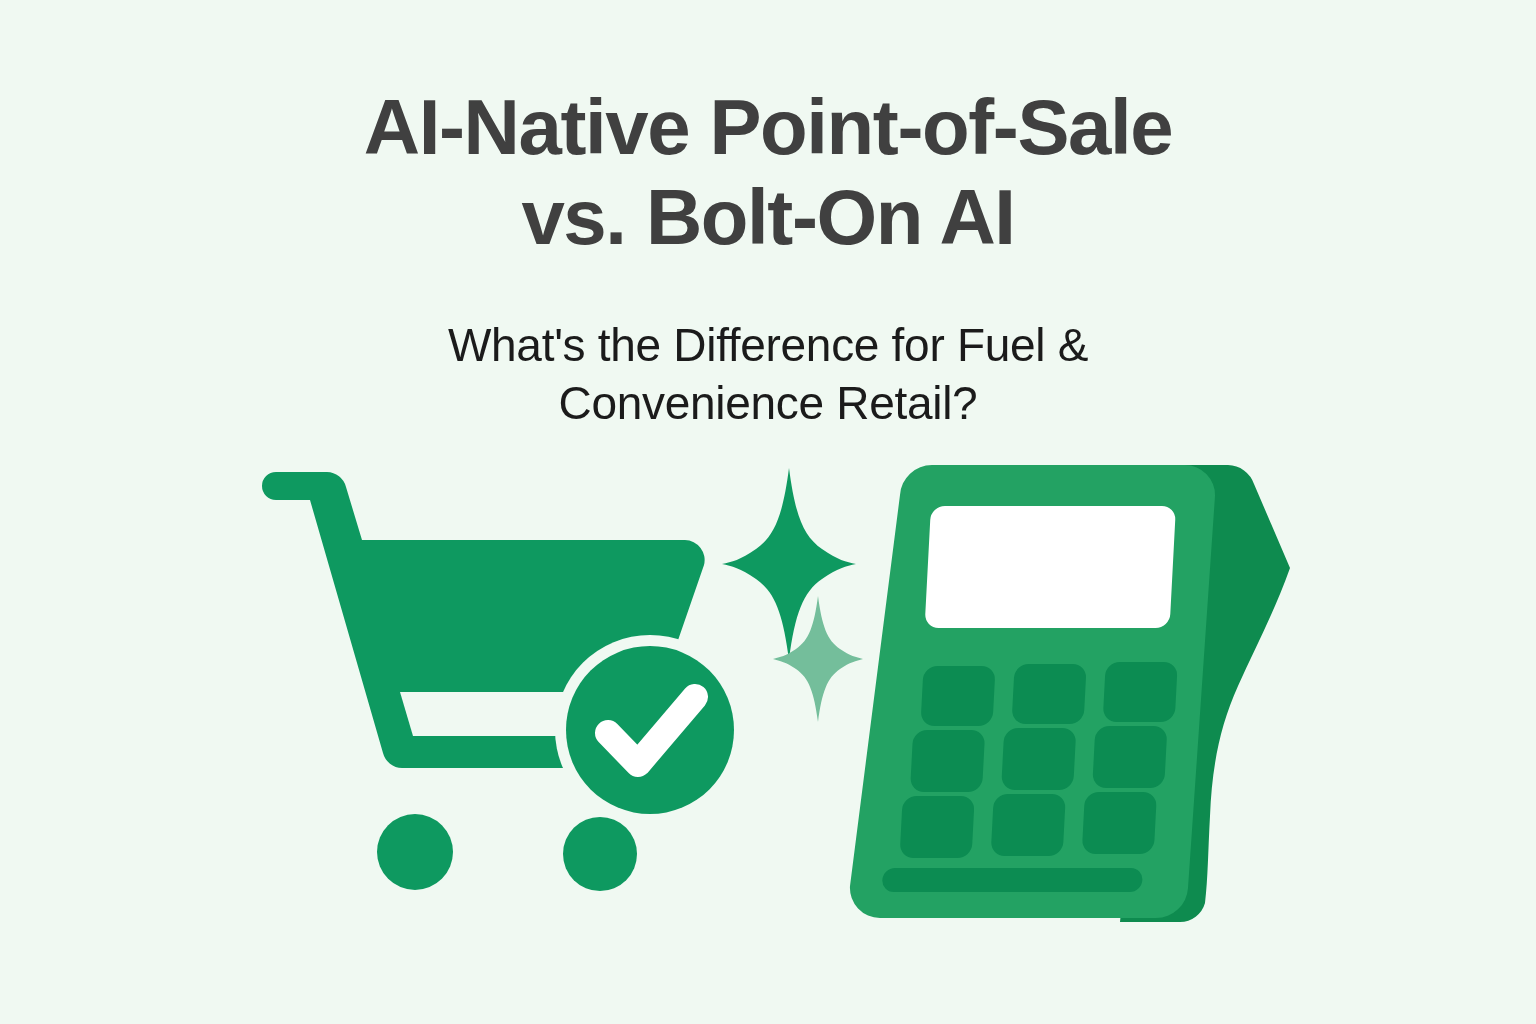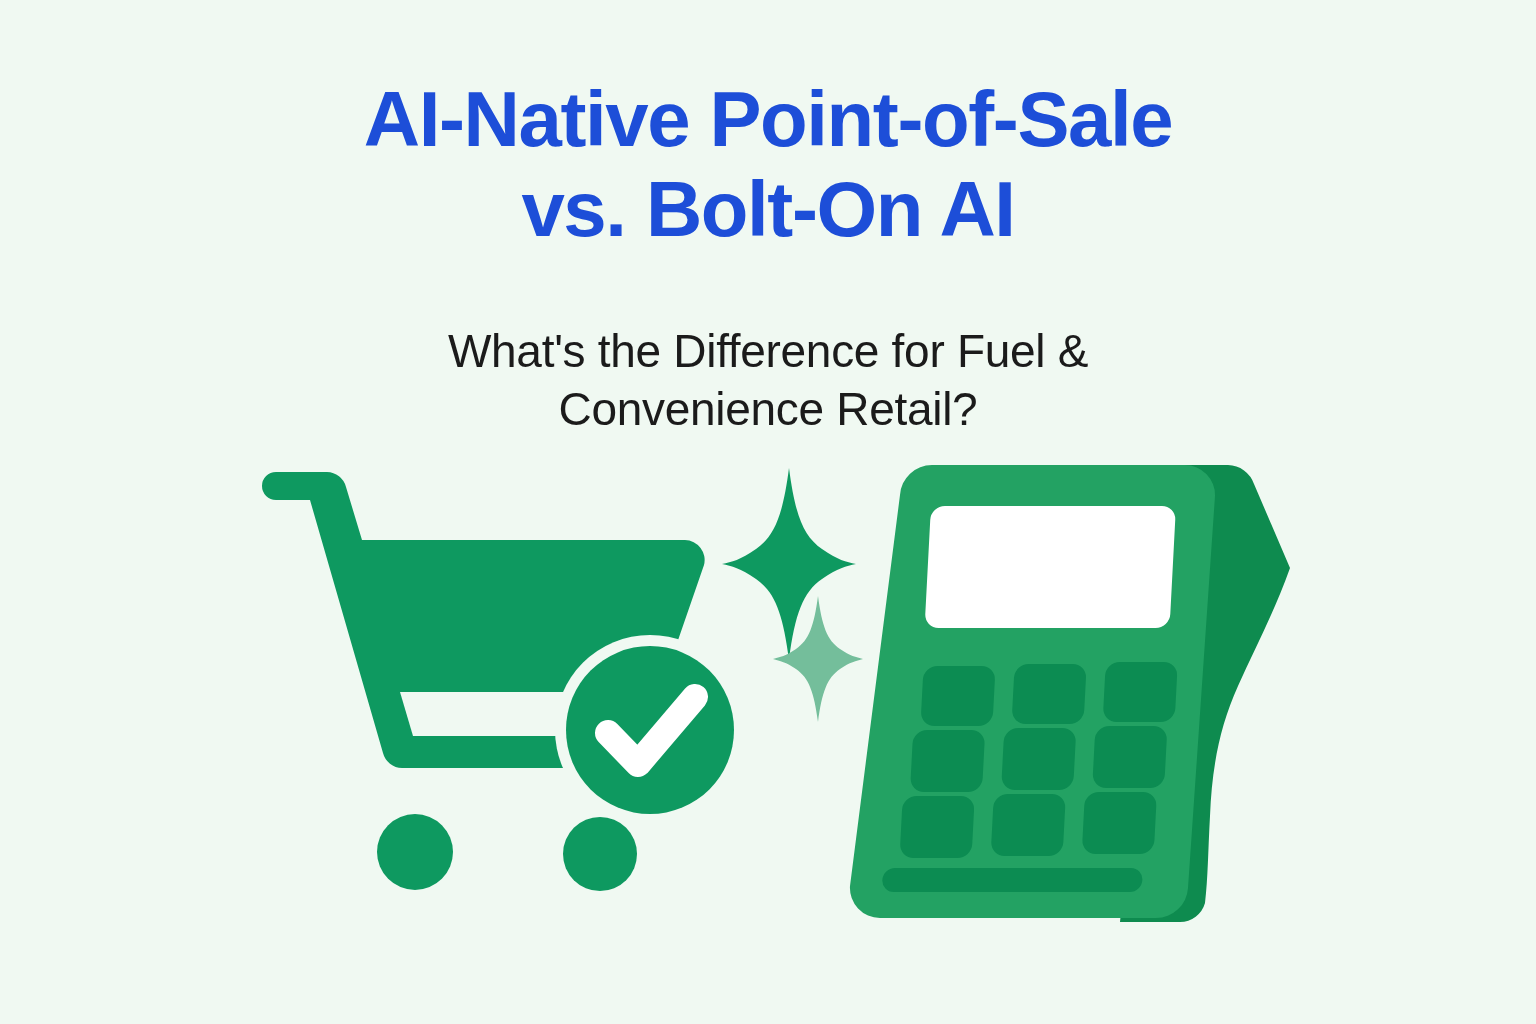--- a/index.html
+++ b/index.html
@@ -24,39 +24,39 @@
     align-items: center;
   }
   .title-block {
     position: absolute;
     top: 74px;
     left: 0;
     width: 1536px;
     text-align: center;
   }
   .hero-title {
-    margin: 0;
-    color: #1d4ed8;
+    margin: 8px;
+    color: #404040;
     font-family: "Liberation Sans", "DejaVu Sans", sans-serif;
     font-weight: 700;
     font-size: 78px;
     line-height: 1.16;
     letter-spacing: -1.4px;
     white-space: pre-line;
     text-align: center;
   }
   .subtitle-block {
     position: absolute;
     top: 308px;
     left: 0;
     width: 1536px;
     text-align: center;
   }
   .hero-subtitle {
-    margin: 14px;
+    margin: 8px;
     color: #1B1B1B;
     font-family: "Liberation Sans", "DejaVu Sans", sans-serif;
     font-weight: 400;
     font-size: 46px;
     line-height: 1.27;
     letter-spacing: -0.3px;
     white-space: pre-line;
   }
   .illustration {
     position: absolute;

